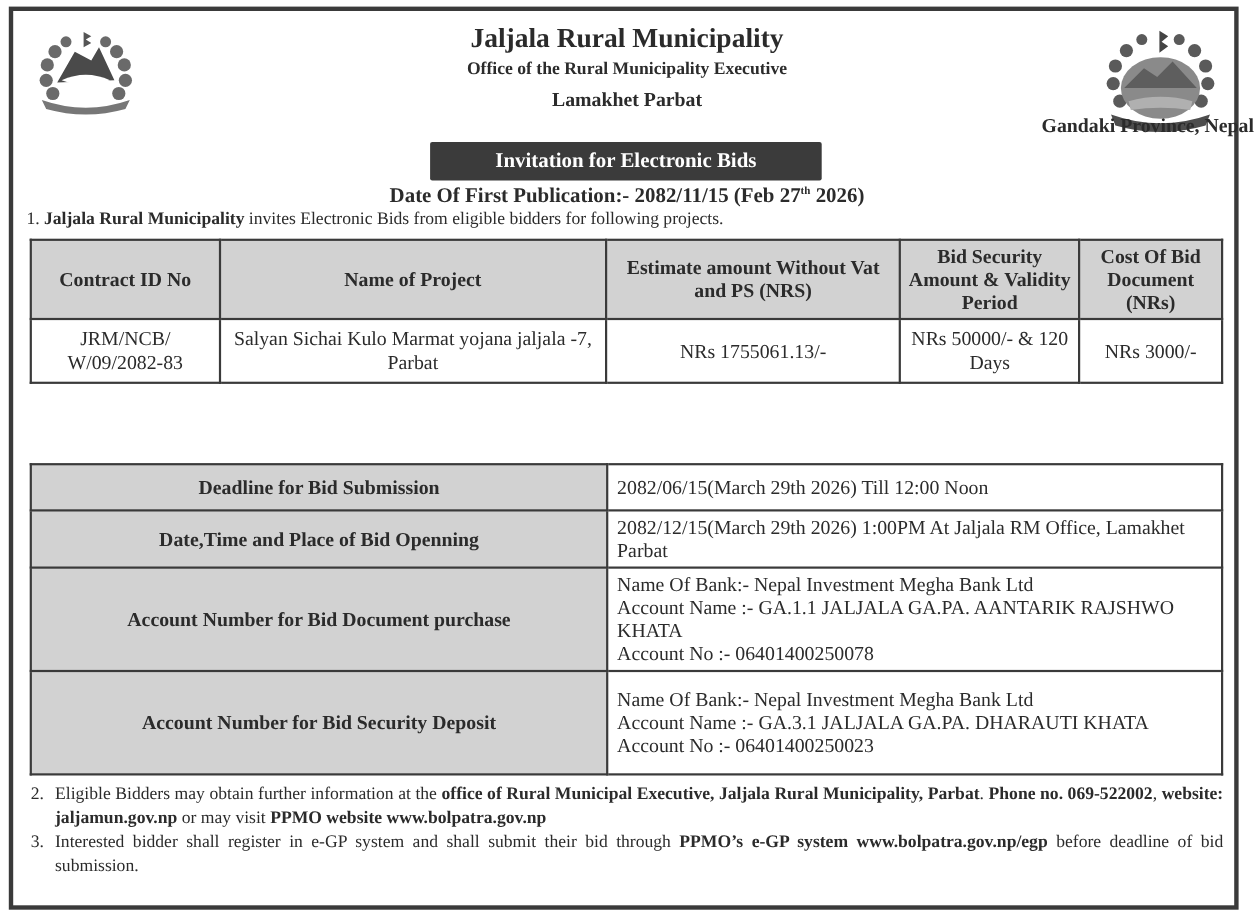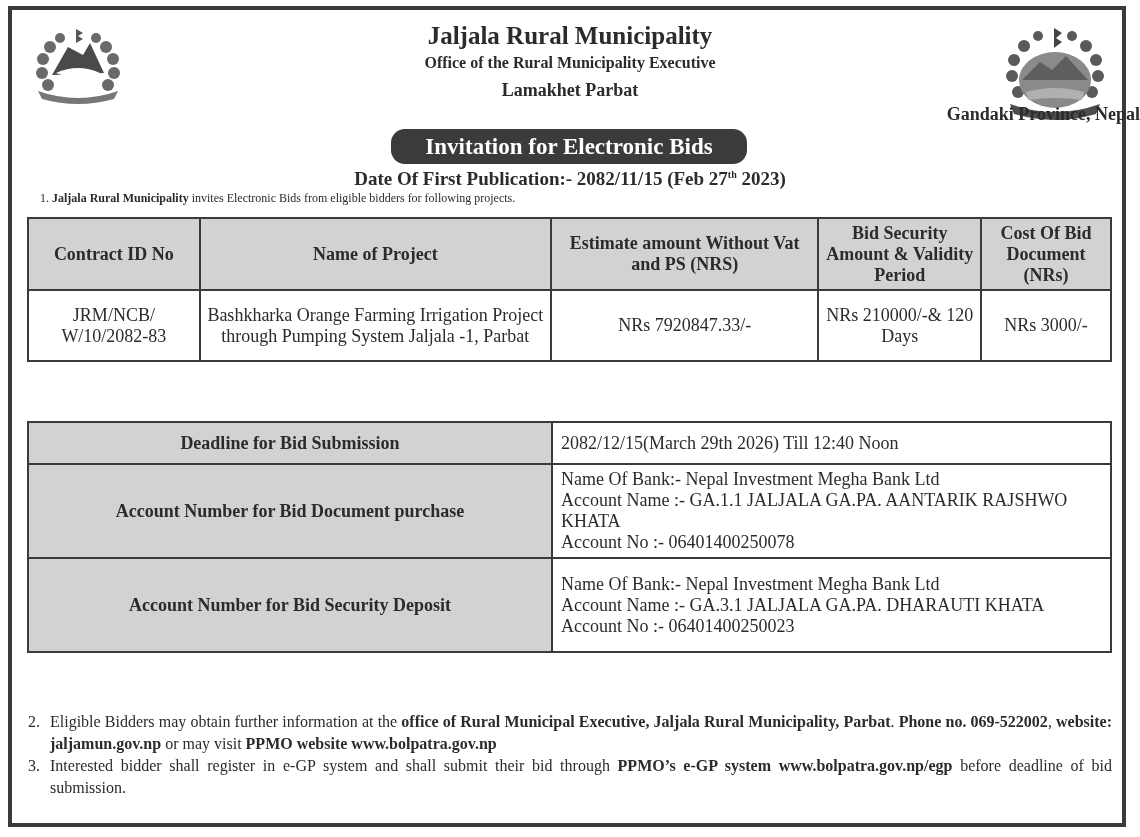--- a/index.html
+++ b/index.html
@@ -9,25 +9,25 @@
            border: 4px solid #3a3a3a; box-sizing: border-box; }
   .emblem { position: absolute; }
   .emblem-left { left: 28px; top: 25px; width: 100px; height: 82px; }
   .emblem-right { left: 996px; top: 22px; width: 118px; height: 100px; }
   .hdr { position: absolute; left: 0; width: 1140px; text-align: center; font-weight: bold; }
   .h1 { top: 22px; font-size: 25px; }
   .h2 { top: 54px; font-size: 16px; }
   .h3 { top: 80px; font-size: 18px; }
   .h4 { top: 104px; font-size: 18px; text-align: right; }
   .banner { position: absolute; left: 391px; top: 129px; width: 356px; height: 35px;
-            background: #3b3b3b; color: #fff; border-radius: 14px; text-align: center;
-            font-weight: bold; font-size: 23px; line-height: 35px; }
+            background: #3b3b3b; color: #fff; border-radius: 2px; text-align: center;
+            font-weight: bold; font-size: 19px; line-height: 35px; }
   .pubdate { top: 168px; font-size: 19px; }
   .pubdate sup { font-size: 10px; }
-  .intro { position: absolute; left: 40px; top: 191px; font-size: 12px; }
+  .intro { position: absolute; left: 24px; top: 191px; font-size: 16px; }
   .intro b { font-weight: bold; }
   table.bids { position: absolute; left: 27px; top: 217px; width: 1085px;
                border-collapse: collapse; font-size: 18px; }
   table.bids td, table.bids th { border: 2px solid #3a3a3a; text-align: center; vertical-align: middle;
                padding: 0 4px; line-height: 21px; }
   table.bids th { background: #d2d2d2; font-weight: bold; height: 70px; font-size: 18px; }
   .r1 td { height: 56px; }
   .r2 td { height: 69px; }
   table.info { position: absolute; left: 27px; top: 421px; width: 1085px; border-collapse: collapse;
                font-size: 18px; padding-left: 44px; }
@@ -82,21 +82,21 @@
   <path d="M30 70 Q59 62 88 70 L86 78 Q59 74 32 78 Z" fill="#b0b0b0"></path>
   <path d="M58 6 L58 26 L66 20 L60 16 L66 11 Z" fill="#444"></path>
   <path d="M14 82 Q59 98 104 82 L100 92 Q59 104 18 92 Z" fill="#4d4d4d"></path>
 </svg>
 
 <div class="hdr h1">Jaljala Rural Municipality</div>
 <div class="hdr h2">Office of the Rural Municipality Executive</div>
 <div class="hdr h3">Lamakhet Parbat</div>
 <div class="hdr h4">Gandaki Province, Nepal</div>
 <div class="banner">Invitation for Electronic Bids</div>
-<div class="hdr pubdate"><span>Date Of First  Publication:- 2082/11/15 (Feb 27</span><sup>th</sup><span> 2023)</span></div>
+<div class="hdr pubdate"><span>Date Of First  Publication:- 2082/11/15 (Feb 27</span><sup>th</sup><span> 2026)</span></div>
 
 <div class="intro">
   <span>1.</span>
   <b>Jaljala Rural Municipality</b><span> invites Electronic Bids from eligible bidders for following projects.</span>
 </div>
 
 <table class="bids">
   <colgroup>
     <col style="width:172px">
       <col style="width:352px">
@@ -105,35 +105,39 @@
       <col style="width:130px">
   </colgroup>
   <tbody>
       <tr>
     <th>Contract ID No</th>
     <th>Name of Project</th>
     <th>Estimate amount Without Vat and PS (NRS)</th>
     <th>Bid Security Amount &amp; Validity Period</th>
     <th>Cost Of Bid Document (NRs)</th>
   </tr>
-  <tr class="r2">
-    <td>JRM/NCB/ W/10/2082-83</td>
-    <td>Bashkharka Orange Farming Irrigation Project through Pumping System Jaljala -1, Parbat</td>
-    <td>NRs 7920847.33/-</td>
-    <td>NRs 210000/-&amp; 120 Days</td>
+  <tr class="r1">
+    <td>JRM/NCB/ W/09/2082-83</td>
+    <td>Salyan Sichai Kulo Marmat yojana jaljala -7, Parbat</td>
+    <td>NRs 1755061.13/-</td>
+    <td>NRs 50000/- &amp; 120 Days</td>
     <td>NRs 3000/-</td>
   </tr>
 </tbody>
   </table>
 
 <table class="info">
   <tbody>
       <tr style="height:42px">
     <td class="lbl">Deadline for Bid Submission</td>
-    <td class="val">2082/12/15(March 29th 2026) Till 12:40 Noon</td>
+    <td class="val">2082/06/15(March 29th 2026) Till 12:00 Noon</td>
+  </tr>
+  <tr style="height:52px">
+    <td class="lbl">Date,Time and Place of Bid Openning</td>
+    <td class="val">2082/12/15(March 29th 2026) 1:00PM At Jaljala RM Office, Lamakhet Parbat</td>
   </tr>
   <tr style="height:94px">
     <td class="lbl">Account Number for Bid Document purchase</td>
     <td class="val">
       <div>Name Of Bank:- Nepal Investment Megha Bank Ltd</div>
       <div>Account Name :- GA.1.1 JALJALA GA.PA. AANTARIK RAJSHWO KHATA</div>
       <div>Account No :- 06401400250078</div>
     </td>
   </tr>
   <tr style="height:94px">

